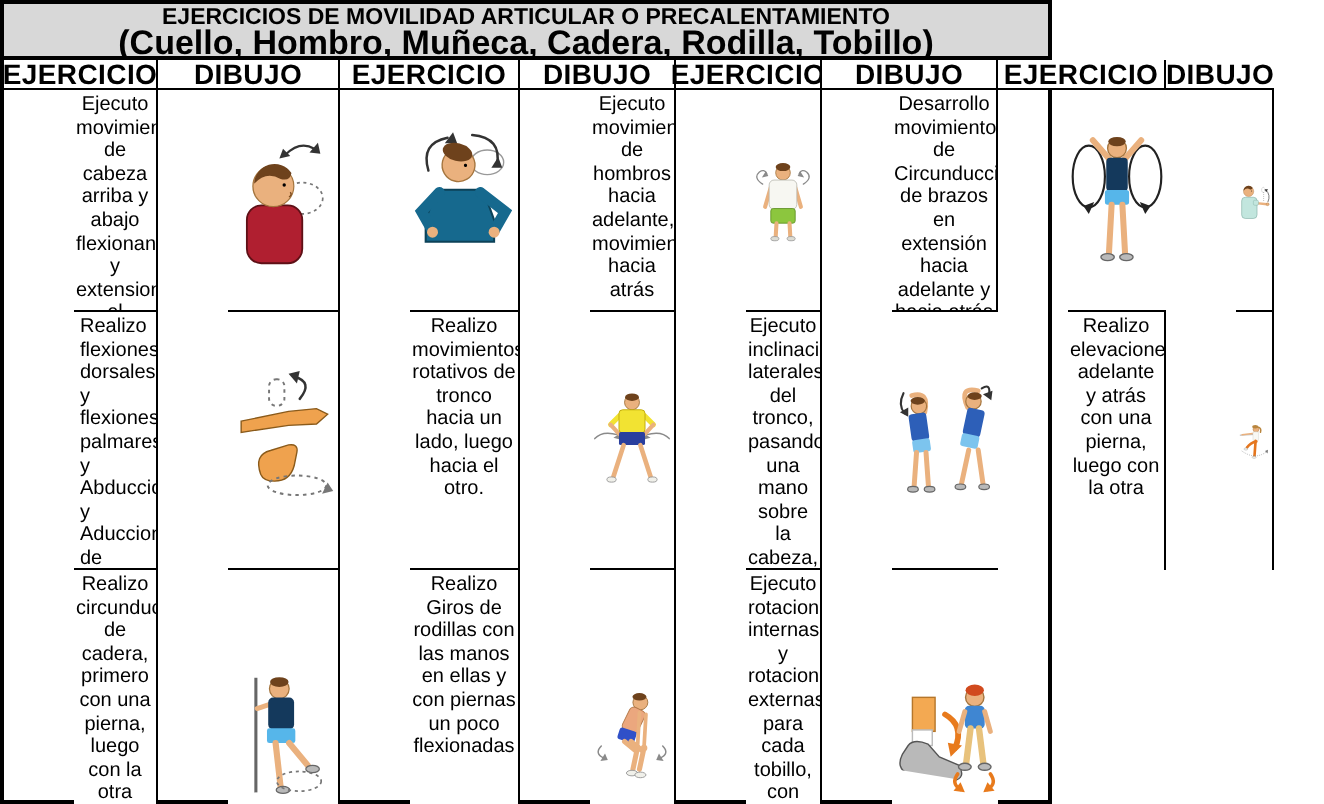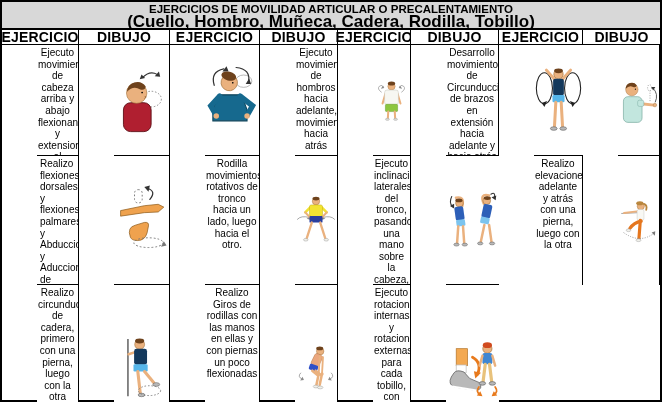--- a/index.html
+++ b/index.html
@@ -1,16 +1,16 @@
 <!DOCTYPE html>
 <html><head>
 <meta charset="utf-8">
 <style>
   html,body{margin:0;padding:0;background:#fff;}
-  .page{width:662px;height:402px;border:2px solid #000;box-sizing:border-box;
+  .page{width:526px;height:402px;border:2px solid #000;box-sizing:border-box;
         background:#fff;font-family:"Liberation Sans",sans-serif;display:flex;flex-direction:column;}
   .titlebox{flex:0 0 28px;background:#d8d8d8;border-bottom:2px solid #000;box-sizing:border-box;
         display:flex;flex-direction:column;align-items:center;justify-content:center;text-align:center;}
   .title{font-weight:bold;font-size:11.5px;line-height:13px;color:#000;}
   .subtitle{font-weight:bold;font-size:17px;line-height:12px;color:#000;}
   .grid{flex:1;display:grid;grid-template-columns:77px 91px 90px 78px 73px 88px 84px 1fr;
         grid-template-rows:15px 111px 129px 1fr;}
   .hcell{border-right:1px solid #000;border-bottom:1px solid #000;background:#fff;
         font-weight:bold;font-size:14px;letter-spacing:.2px;display:flex;align-items:center;justify-content:center;}
   .cell{border-right:1px solid #000;border-bottom:1px solid #000;overflow:hidden;box-sizing:border-box;background:#fff;margin-left:35px;}
@@ -145,21 +145,21 @@
         <rect class="dash" x="28" y="10" width="11" height="19" rx="5"></rect>
         <path class="arr" d="M50,24 Q60,12 46,8"></path>
         <polygon points="42,6 50,4 48,13" fill="#333"></polygon>
         <polygon points="8,40 42,33 62,31 70,35 62,42 42,43 8,48" fill="#efa24e" stroke="#8a5a1a"></polygon>
         <path d="M22,78 q-5,-14 7,-17 l13,-4 q7,-1 6,5 l-2,10 q-3,11 -14,11 q-8,0 -10,-5 z" fill="#efa24e" stroke="#8a5a1a"></path>
         <ellipse class="dash" cx="48" cy="86" rx="21" ry="7"></ellipse>
         <polygon points="70,84 66,92 74,90" fill="#777"></polygon>
       </svg>
     </div>
 
-    <div class="cell ex">Rodilla movimientos rotativos de tronco hacia un lado, luego hacia el otro.</div>
+    <div class="cell ex">Realizo movimientos rotativos de tronco hacia un lado, luego hacia el otro.</div>
 
     <div class="cell draw">
       <svg viewBox="0 0 86 107" preserveAspectRatio="xMidYMid meet">
         <path class="arrg" d="M3,52 q8,-9 25,-4"></path>
         <polygon points="31,46 23,51 30,53" fill="#8a8a8a"></polygon>
         <path class="arrg" d="M83,52 q-8,-9 -25,-4"></path>
         <polygon points="55,46 63,51 56,53" fill="#8a8a8a"></polygon>
         <circle cx="43" cy="13" r="8" fill="#eab17e" stroke="#a5753e"></circle>
         <ellipse cx="43" cy="7.5" rx="7.5" ry="4" fill="#6e421c"></ellipse>
         <path d="M30,27 L20,37" stroke="#f2e332" stroke-width="5.5" stroke-linecap="round" fill="none"></path>

